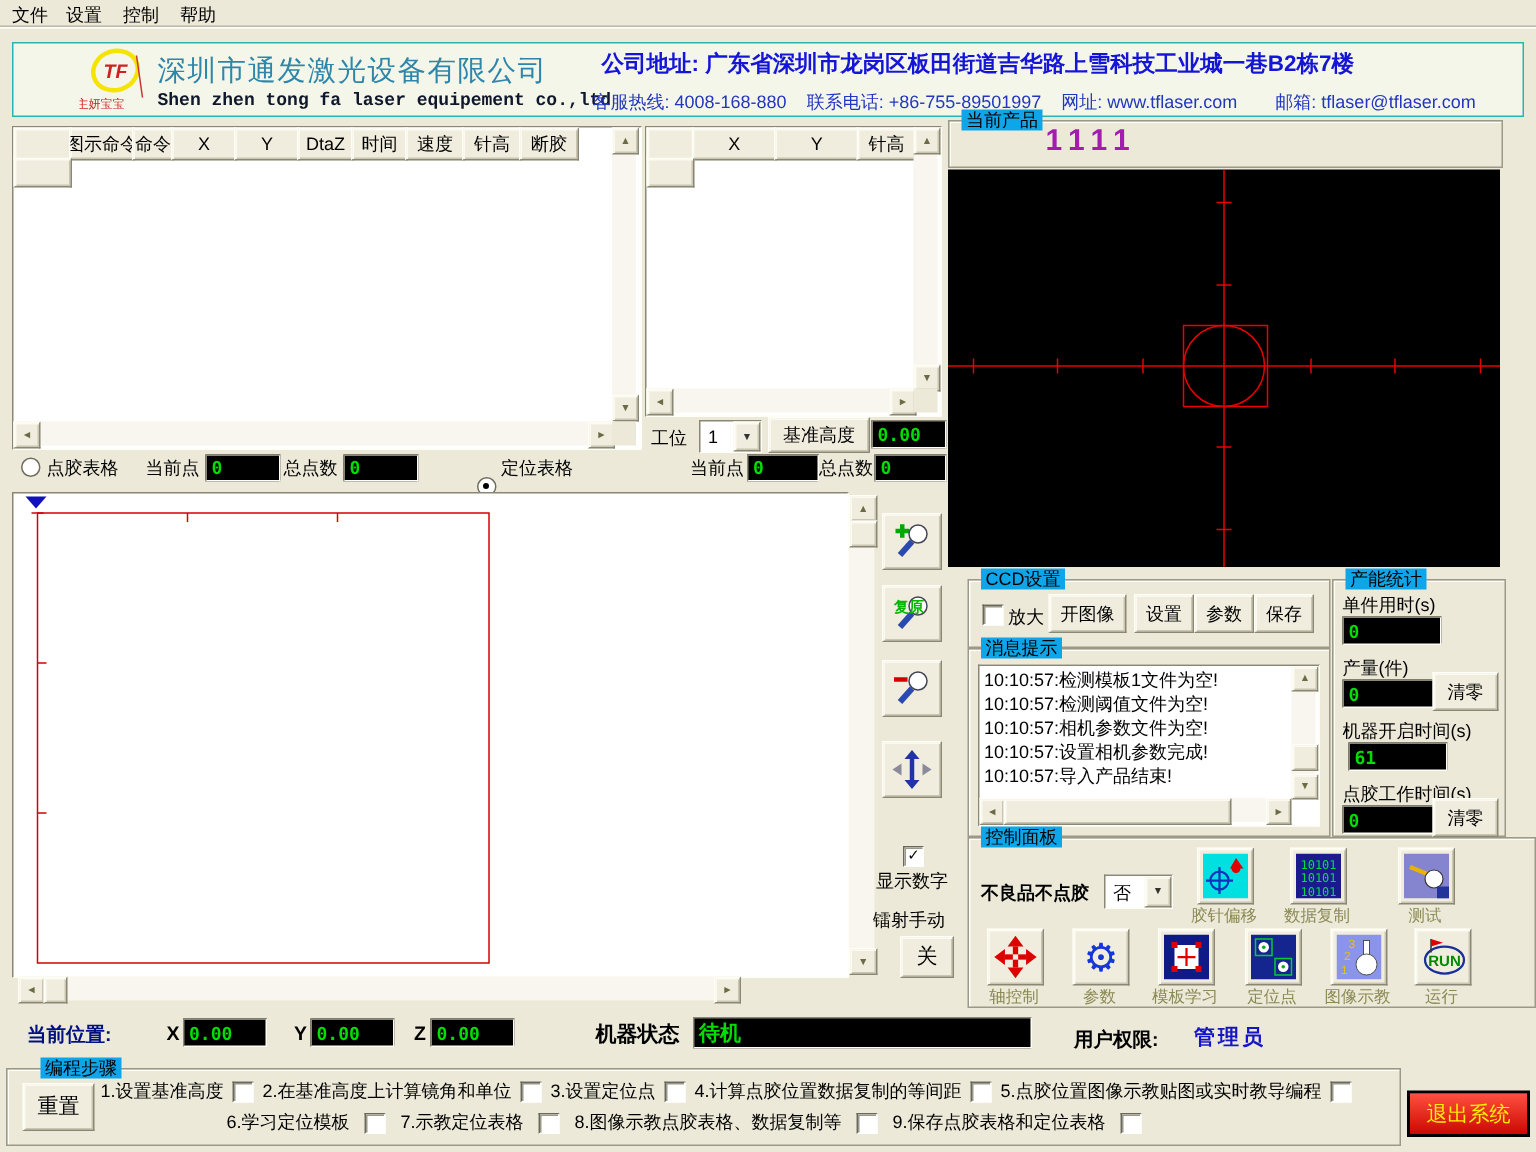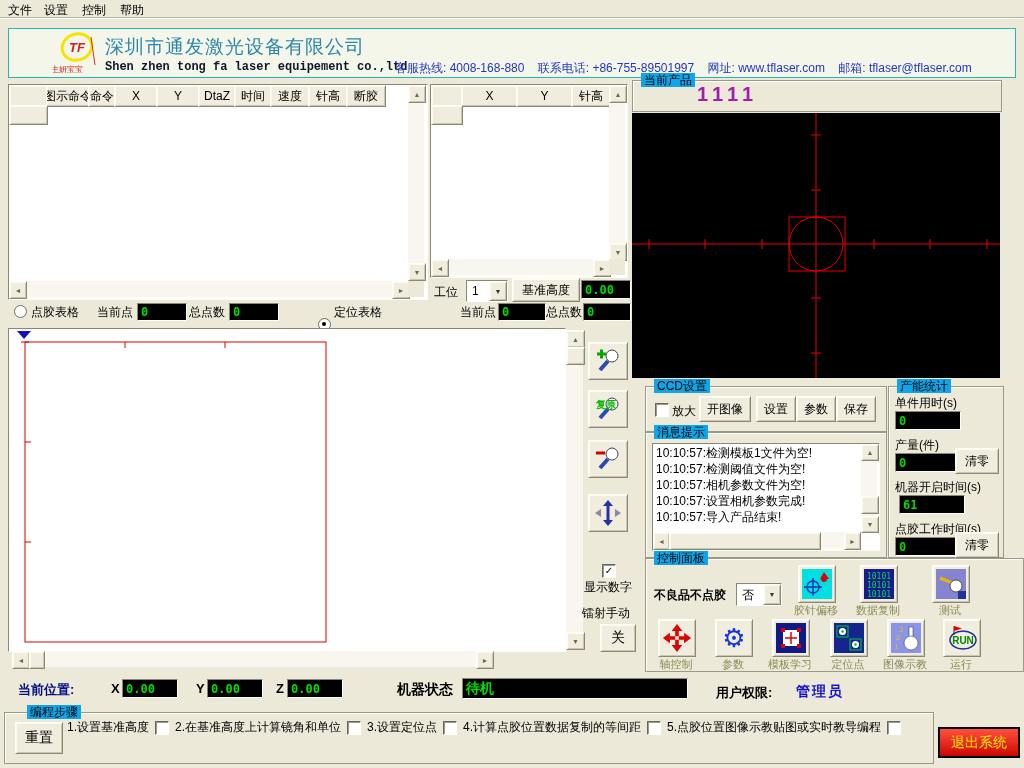--- a/index.html
+++ b/index.html
@@ -40,25 +40,26 @@
 
 <div class="abs" style="left:8px;top:28px;width:1006px;height:48px;background:#f4f6ea;border:1px solid #2ab4b4">
   <svg class="abs" style="left:44px;top:2px" width="52" height="44" viewBox="0 0 52 44">
     <ellipse cx="24" cy="16" rx="15" ry="13" fill="none" stroke="#f4e400" stroke-width="3" transform="rotate(-18 24 16)"></ellipse>
     <text x="24" y="21" font-size="13" font-weight="bold" fill="#cc2222" text-anchor="middle" font-style="italic">TF</text>
     <line x1="38" y1="6" x2="42" y2="34" stroke="#cc3333" stroke-width="1"></line>
     <text x="14" y="41" font-size="8" fill="#cc2222" text-anchor="middle">主妍宝宝</text>
   </svg>
   <div class="abs lbl" style="left:96px;top:5px;font-size:19px;color:#2e86aa;letter-spacing:1px">深圳市通发激光设备有限公司</div>
   <div class="abs lbl" style="left:96px;top:31px;font:bold 12px 'Liberation Mono','DejaVu Sans Mono',monospace;color:#0f172a">Shen zhen tong fa laser equipement co.,ltd</div>
+  <div class="abs lbl" style="left:392px;top:4px;font-size:15px;font-weight:bold;color:#1515d8">公司地址: 广东省深圳市龙岗区板田街道吉华路上雪科技工业城一巷B2栋7楼</div>
   <div class="abs" style="left:386px;top:31px;color:#2236c0;white-space:nowrap">
     <span>客服热线: 4008-168-880</span>
     <span style="margin-left:10px">联系电话: +86-755-89501997</span>
     <span style="margin-left:10px">网址: www.tflaser.com</span>
-    <span style="margin-left:10px">邮箱: tflaser@tflaser.com</span>
+    <span style="margin-left:22px">邮箱: tflaser@tflaser.com</span>
   </div>
 </div>
 
 <div class="abs s" style="left:8px;top:84px;width:418px;height:214px;background:#fff">
   <div class="abs r hdr" style="left:0;top:0;width:37px"></div>
   <div class="abs r hdr" style="left:37px;top:0;width:42px">图示命令</div>
   <div class="abs r hdr" style="left:79px;top:0;width:26px">命令</div>
   <div class="abs r hdr" style="left:105px;top:0;width:42px">X</div>
   <div class="abs r hdr" style="left:147px;top:0;width:42px">Y</div>
   <div class="abs r hdr" style="left:189px;top:0;width:36px">DtaZ</div>
@@ -370,15 +371,25 @@
       <span class="cb"></span>
     <span>2.在基准高度上计算镜角和单位</span>
       <span class="cb"></span>
     <span>3.设置定位点</span>
       <span class="cb"></span>
     <span>4.计算点胶位置数据复制的等间距</span>
       <span class="cb"></span>
     <span>5.点胶位置图像示教贴图或实时教导编程</span>
       <span class="cb"></span>
   </div>
+  <div class="abs" style="left:146px;top:27px;display:flex;align-items:center;gap:10px;white-space:nowrap">
+    <span>6.学习定位模板</span>
+      <span class="cb"></span>
+    <span>7.示教定位表格</span>
+      <span class="cb"></span>
+    <span>8.图像示教点胶表格、数据复制等</span>
+      <span class="cb"></span>
+    <span>9.保存点胶表格和定位表格</span>
+      <span class="cb"></span>
+  </div>
 </div>
 
 <div class="abs btn" style="left:938px;top:727px;width:78px;height:27px;background:linear-gradient(#ff5040,#cc0800);border:2px solid #000;color:#ffee00;font-size:14px;font-weight:normal">退出系统</div>
 
 </body></html>

